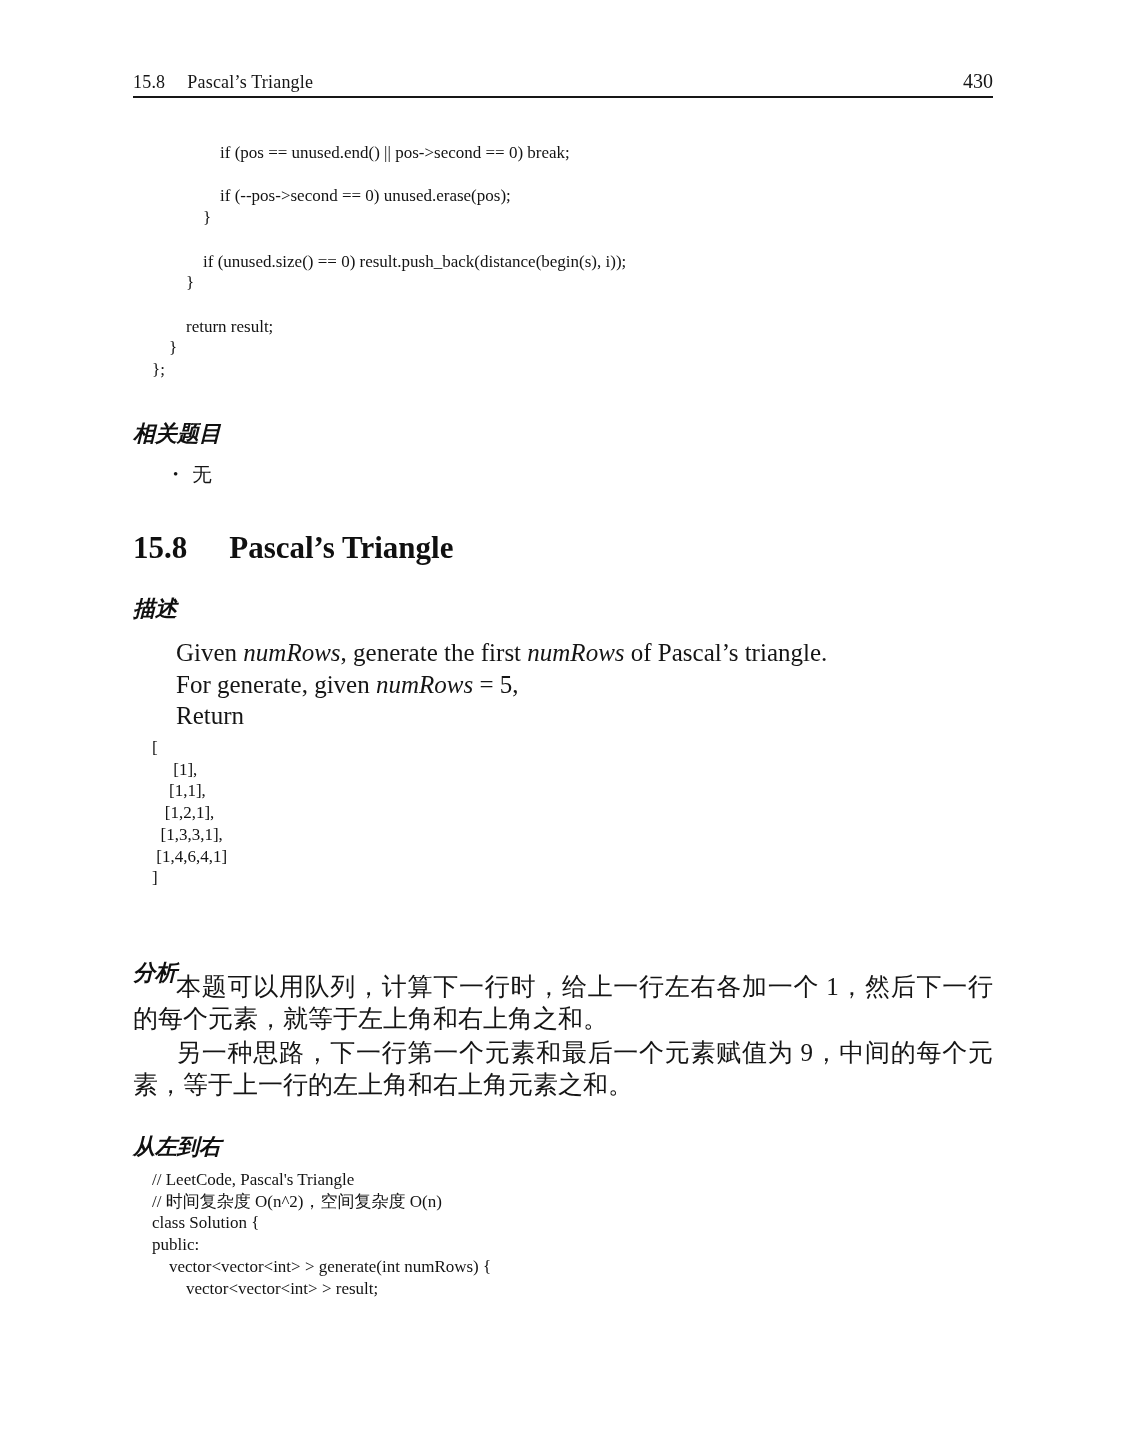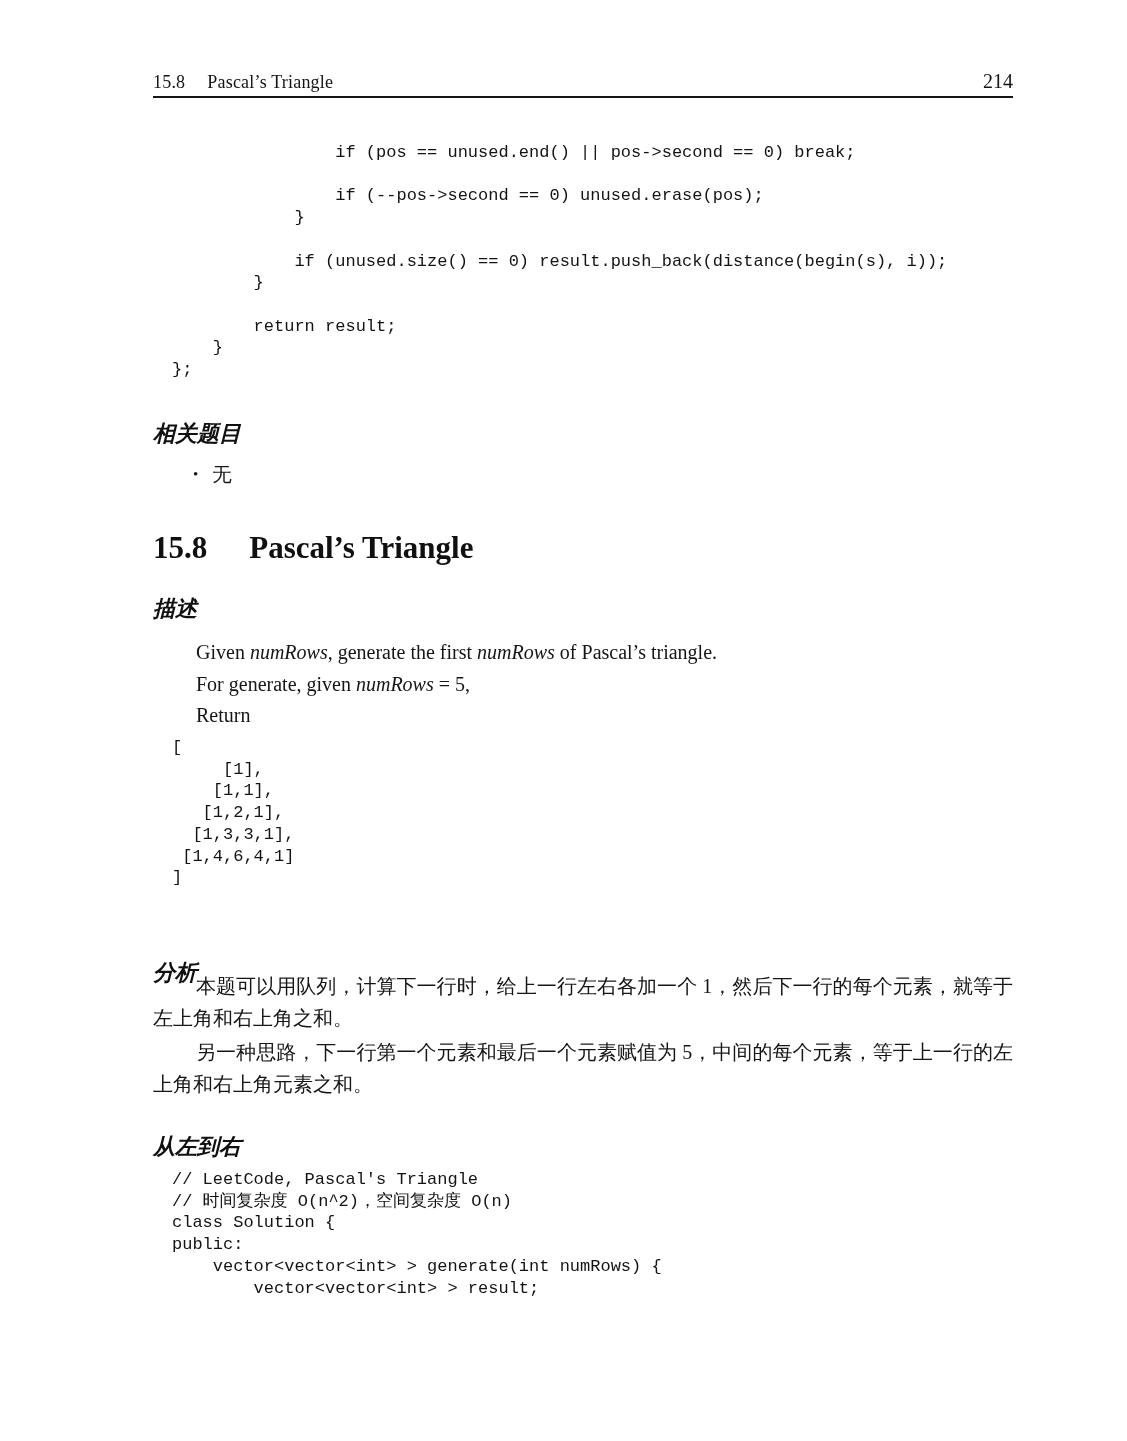--- a/index.html
+++ b/index.html
@@ -5,38 +5,37 @@
   * { margin: 0; padding: 0; box-sizing: border-box; }
   html, body { background: #ffffff; }
   .page {
     position: relative;
     width: 1041px;
     height: 1441px;
     background: #ffffff;
     color: #151515;
     overflow: hidden;
     font-family: "Liberation Serif", "DejaVu Serif", serif;
-    margin-left: 20px;
   }
   .abs { position: absolute; }
 
   
   .runhead {
     left: 133px; top: 70px; width: 860px; height: 28px;
     display: flex; justify-content: space-between; align-items: baseline;
     border-bottom: 2px solid #161616;
     padding-bottom: 5px;
   }
   .runhead-title { font-size: 18px; letter-spacing: 0.2px; }
   .runhead-num { margin-right: 22px; }
   .runhead-page { font-size: 20px; }
 
   
   pre.code {
-    font-family: Liberation Mono, monospace;
+    font-family: Liberation Serif, serif;
     font-size: 17px;
     line-height: 21.7px;
     white-space: pre;
     color: #131313;
   }
 
   
   .cjk-heading {
     font-family: "Liberation Sans", "DejaVu Sans", sans-serif;
     font-weight: bold;
@@ -53,36 +52,36 @@
     line-height: 38px;
     color: #101010;
   }
   .section-heading .sec-num { margin-right: 42px; }
 
   
   .bullet-row { display: flex; align-items: baseline; font-size: 19.5px; line-height: 24px; }
   .bullet-glyph { font-size: 15px; margin-right: 14px; position: relative; top: -2px; }
 
   
-  .bodytext { width: 860px; font-size: 20px; line-height: 31.6px; }
+  .bodytext { width: 860px; font-size: 25px; line-height: 31.6px; }
   .bodytext p { text-indent: 43px; }
   .bodytext.justified p { text-align: justify; }
   .mvar { font-style: italic; }
   .analysis-para + .analysis-para { margin-top: 3px; }
 </style>
 </head>
 <body>
 
 <div class="page">
 
   <div class="abs runhead">
     <div class="runhead-title">
       <span class="runhead-num">15.8</span><span>Pascal’s Triangle</span>
     </div>
-    <div class="runhead-page">214</div>
+    <div class="runhead-page">430</div>
   </div>
 
   <pre class="abs code" style="left:152px; top:142px;">                if (pos == unused.end() || pos-&gt;second == 0) break;
 
                 if (--pos-&gt;second == 0) unused.erase(pos);
             }
 
             if (unused.size() == 0) result.push_back(distance(begin(s), i));
         }
 
@@ -114,21 +113,21 @@
     [1,1],
    [1,2,1],
   [1,3,3,1],
  [1,4,6,4,1]
 ]</pre>
 
   <h3 class="abs cjk-heading" style="left:133px; top:960px;">分析</h3>
 
   <div class="abs bodytext justified" style="left:133px; top:971px;">
     <p class="analysis-para">本题可以用队列，计算下一行时，给上一行左右各加一个 1，然后下一行的每个元素，就等于左上角和右上角之和。</p>
-    <p class="analysis-para">另一种思路，下一行第一个元素和最后一个元素赋值为 5，中间的每个元素，等于上一行的左上角和右上角元素之和。</p>
+    <p class="analysis-para">另一种思路，下一行第一个元素和最后一个元素赋值为 9，中间的每个元素，等于上一行的左上角和右上角元素之和。</p>
   </div>
 
   <h3 class="abs cjk-heading" style="left:133px; top:1134px;">从左到右</h3>
 
   <pre class="abs code" style="left:152px; top:1169px;">// LeetCode, Pascal's Triangle
 // 时间复杂度 O(n^2)，空间复杂度 O(n)
 class Solution {
 public:
     vector&lt;vector&lt;int&gt; &gt; generate(int numRows) {
         vector&lt;vector&lt;int&gt; &gt; result;</pre>

